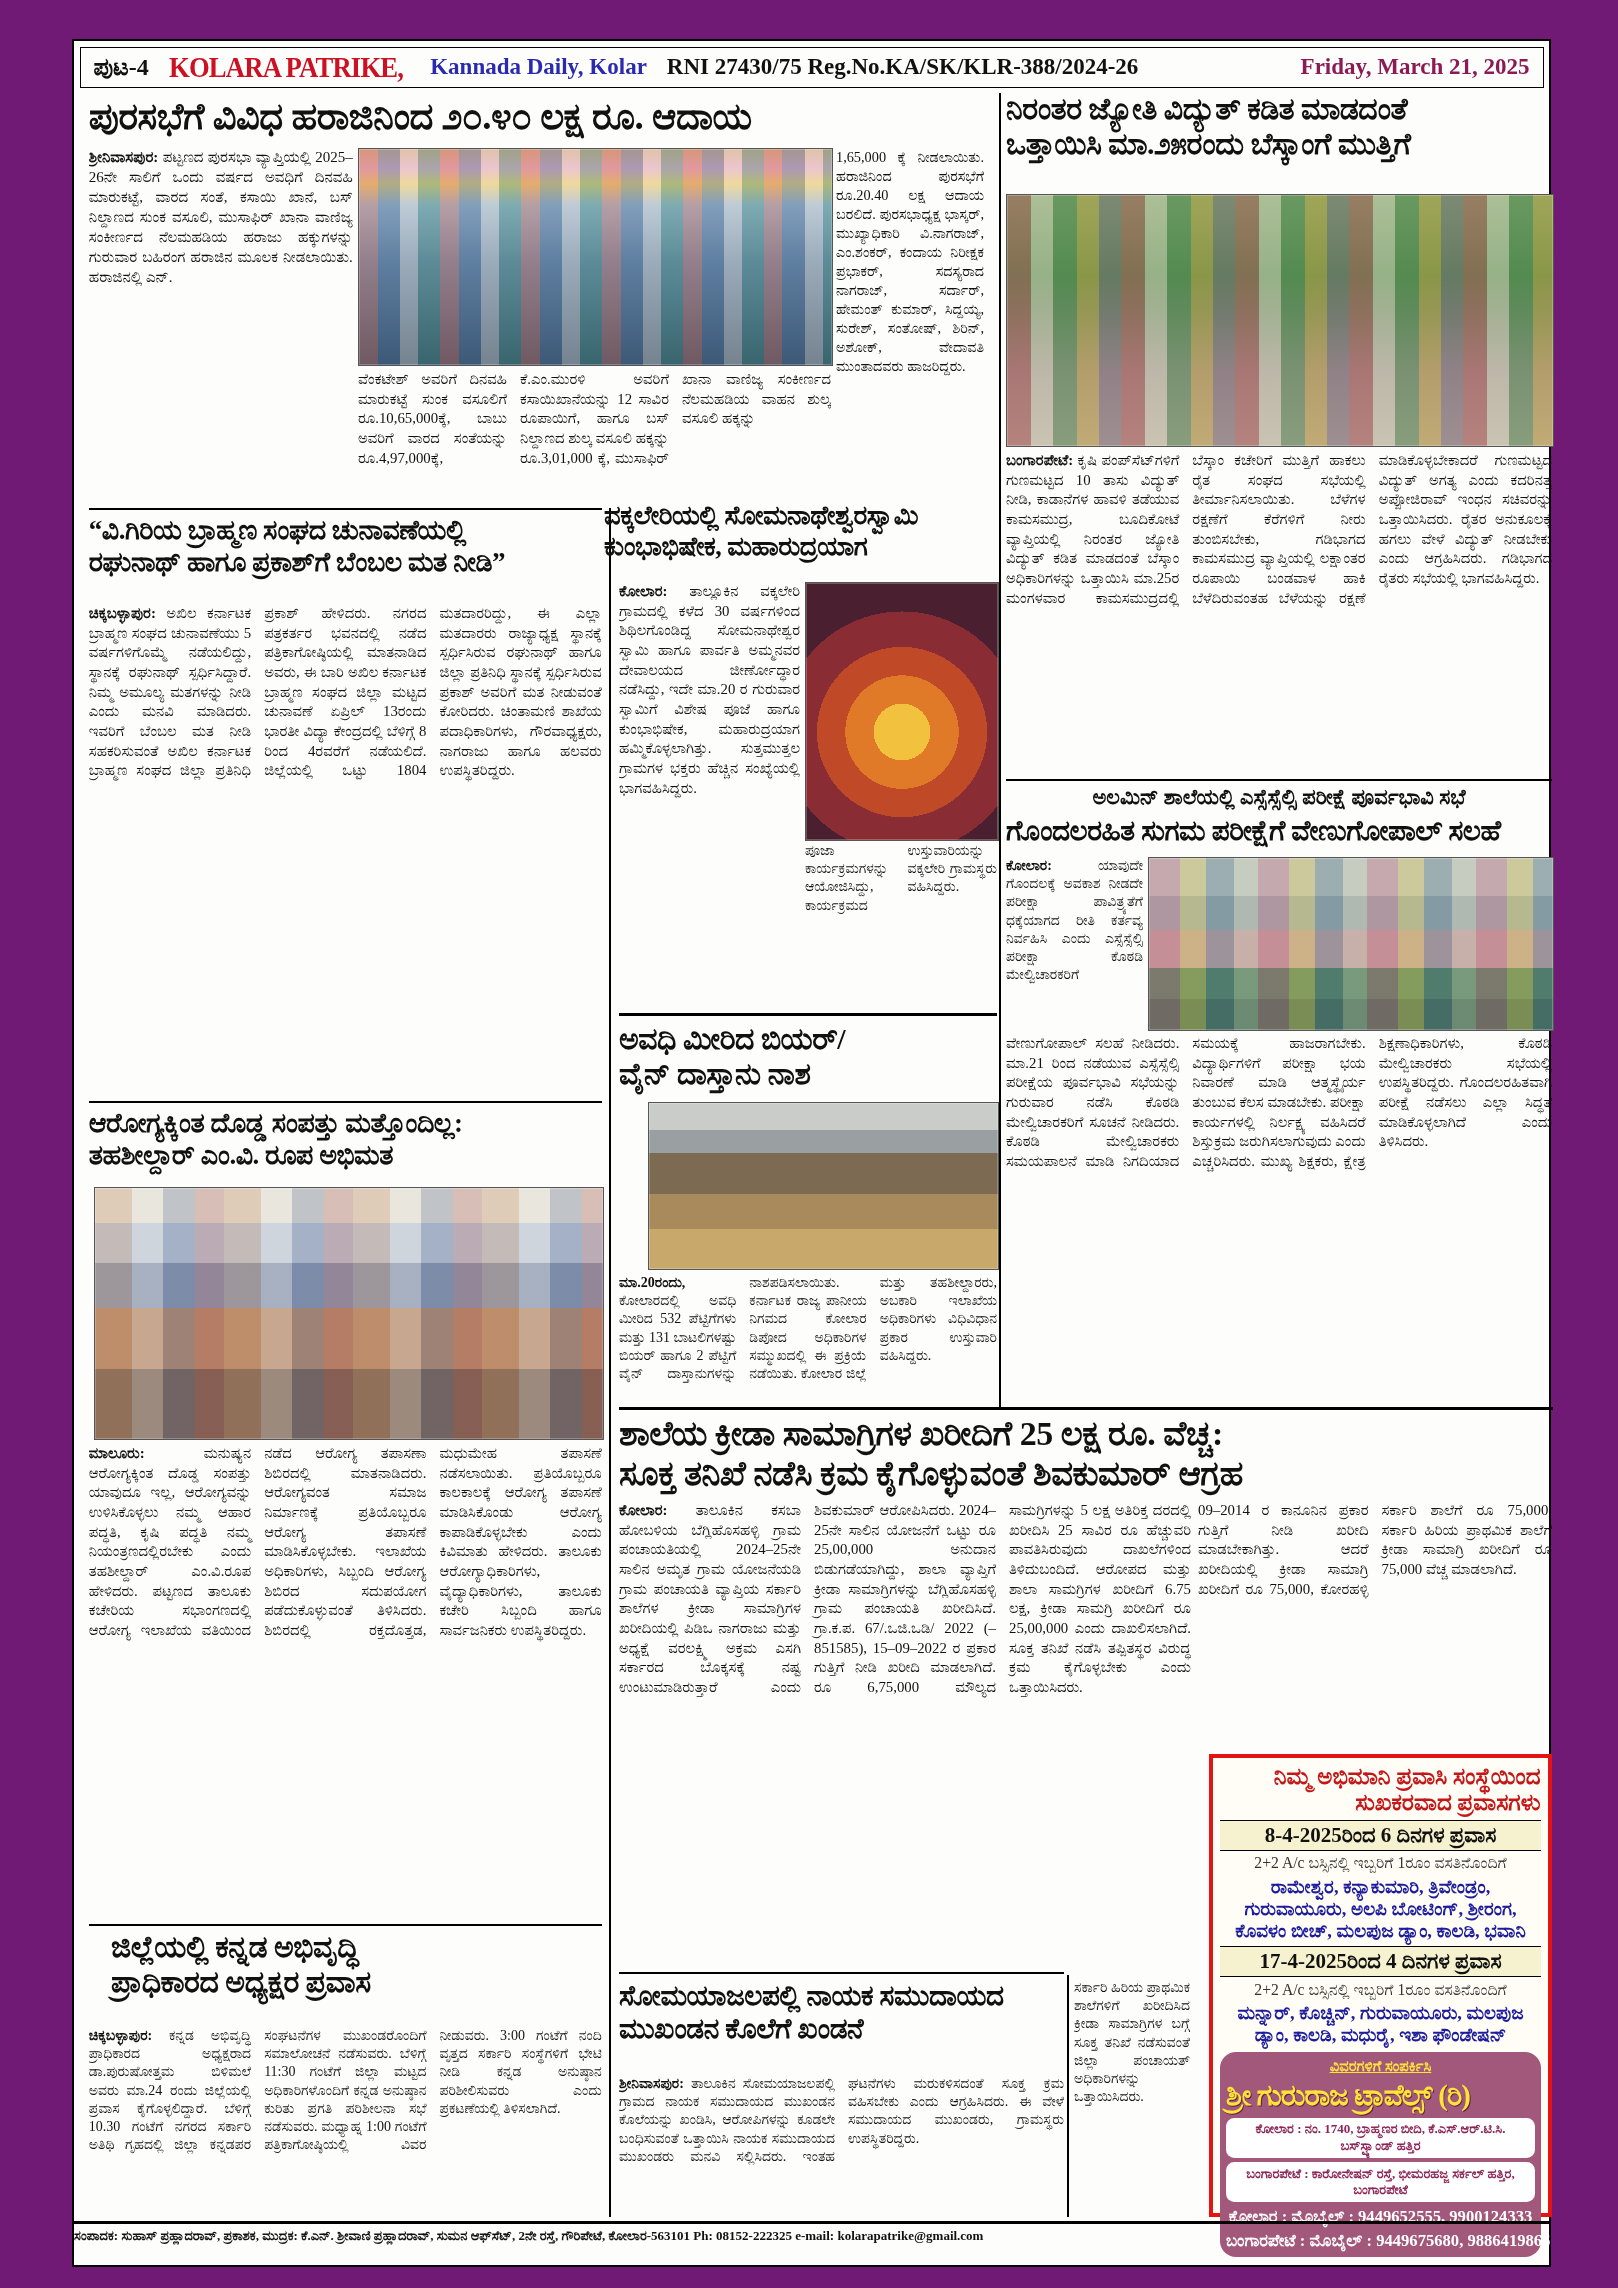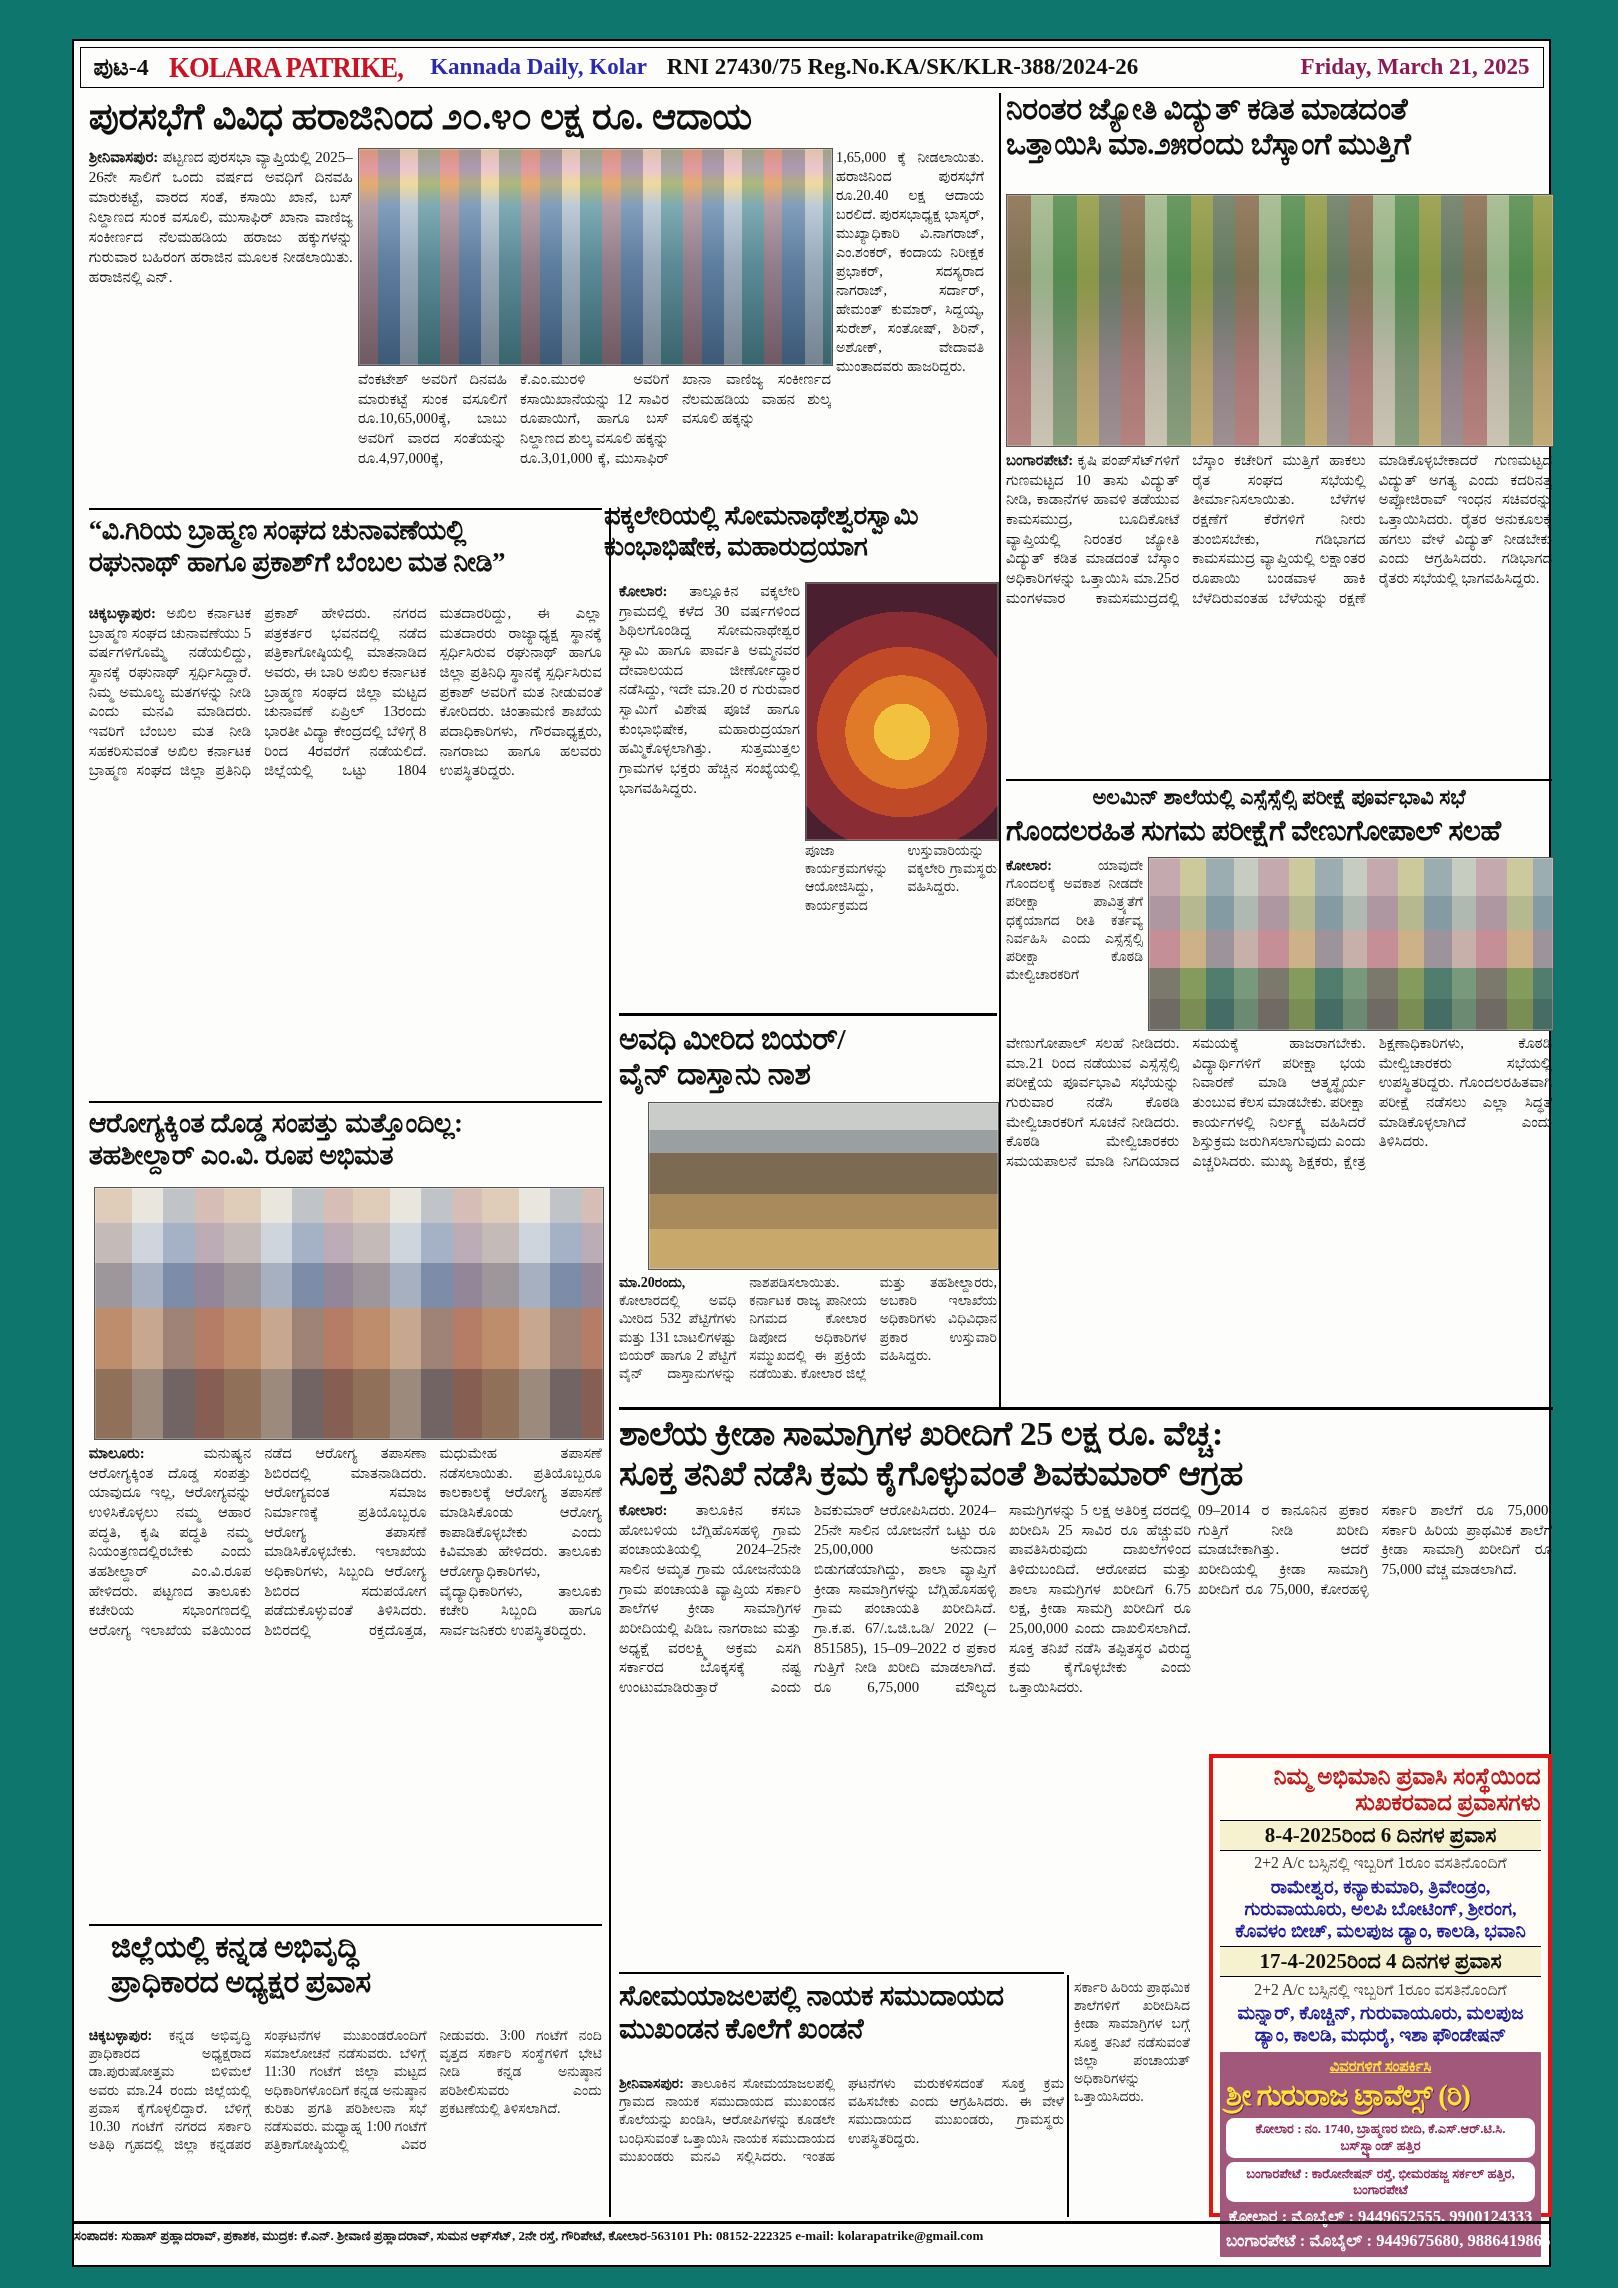--- a/index.html
+++ b/index.html
@@ -1,16 +1,16 @@
 <!DOCTYPE html>
 <html style="font-size:14.8px"><head>
 <meta charset="utf-8">
 <style>
   html,body{margin:0;padding:0;background:#d9d9d6;}
-  .page{position:relative;width:1619px;height:2289px;background:#0f766e;overflow:hidden;
+  .page{position:relative;width:1619px;height:2289px;background:#701a75;overflow:hidden;
         font-family:"Liberation Serif","DejaVu Serif",serif;color:#111;}
   .frame{position:absolute;left:72px;top:39px;width:1475px;height:2224px;border:2.8px solid #000;background:#fdfdfb;}
   .abs{position:absolute;}
   
   .masthead{left:5.5px;top:5.5px;right:5.5px;height:39px;border:1.8px solid #000;display:flex;align-items:center;padding:0 13px;gap:20px;}
   .mh-page{font-weight:bold;font-size:24px;}
   .mh-brand{font-weight:bold;font-size:29px;letter-spacing:-0.9px;transform:scaleX(.92);transform-origin:left;white-space:nowrap;}
   .mh-daily{font-weight:bold;font-size:23px;white-space:nowrap;margin-left:-13px;}
   .mh-rni{font-weight:bold;font-size:23px;flex:1;text-align:left;white-space:nowrap;}
   .mh-date{font-weight:bold;font-size:23px;white-space:nowrap;}
@@ -27,21 +27,21 @@
   .hr{background:#000;height:1.8px;}
   .vr{background:#000;width:1.8px;}
   
   .photo{border:0.9px solid #555;box-shadow:inset 0 0 0 0.9px rgba(255,255,255,.25);}
   
   .adbox{border:4.6px solid #e41414;background:#fffdf6;display:flex;flex-direction:column;padding:5.5px 7.4px;box-sizing:border-box;gap:3.7px;}
   .ad-title{color:#c41818;font-weight:bold;font-size:23px;text-align:right;line-height:1.15;white-space:pre-line;}
   .ad-bar{background:#f6f2cf;border-top:1.8px solid #000;border-bottom:1.8px solid #000;font-weight:bold;font-size:21px;text-align:center;padding:1.8px 0;}
   .ad-sub{color:#333;font-size:15.7px;text-align:center;}
   .ad-places{color:#1c1c9c;font-weight:bold;font-size:18.5px;text-align:center;line-height:1.2;}
-  .ad-panel{background:#a2587a;border-radius:1px;padding:5.5px;display:flex;flex-direction:column;gap:4.6px;margin-top:1.8px;flex:1;}
+  .ad-panel{background:#a2587a;border-radius:16px;padding:5.5px;display:flex;flex-direction:column;gap:4.6px;margin-top:1.8px;flex:1;}
   .ad-contact{color:#ffe23a;font-size:14.8px;font-weight:bold;text-align:center;text-decoration:underline;}
   .ad-agency{color:#ffe23a;font-size:29px;font-weight:bold;text-align:left;letter-spacing:-0.9px;text-shadow:0.9px 0.9px 0 #5a2040;}
   .ad-addr{background:#fff;color:#8c2558;font-weight:bold;font-size:13px;border-radius:8.3px;padding:3.7px 7.4px;text-align:center;line-height:1.25;}
   .ad-phone{color:#ffffff;font-weight:bold;font-size:16.6px;text-align:center;white-space:nowrap;}
   
   .footer{font-weight:bold;font-size:13px;text-align:left;white-space:nowrap;}
 </style>
 </head>
 <body>
 

